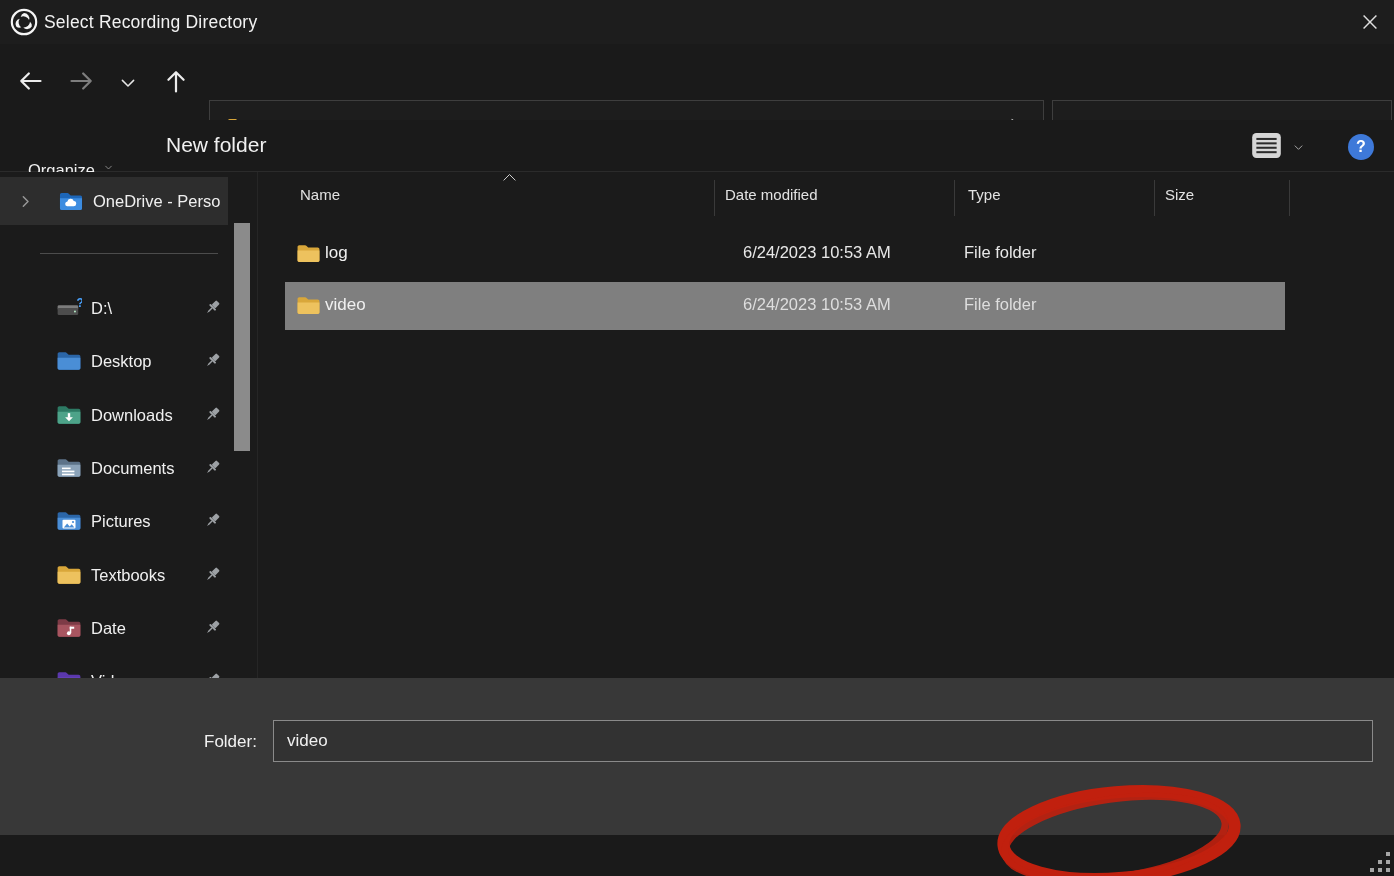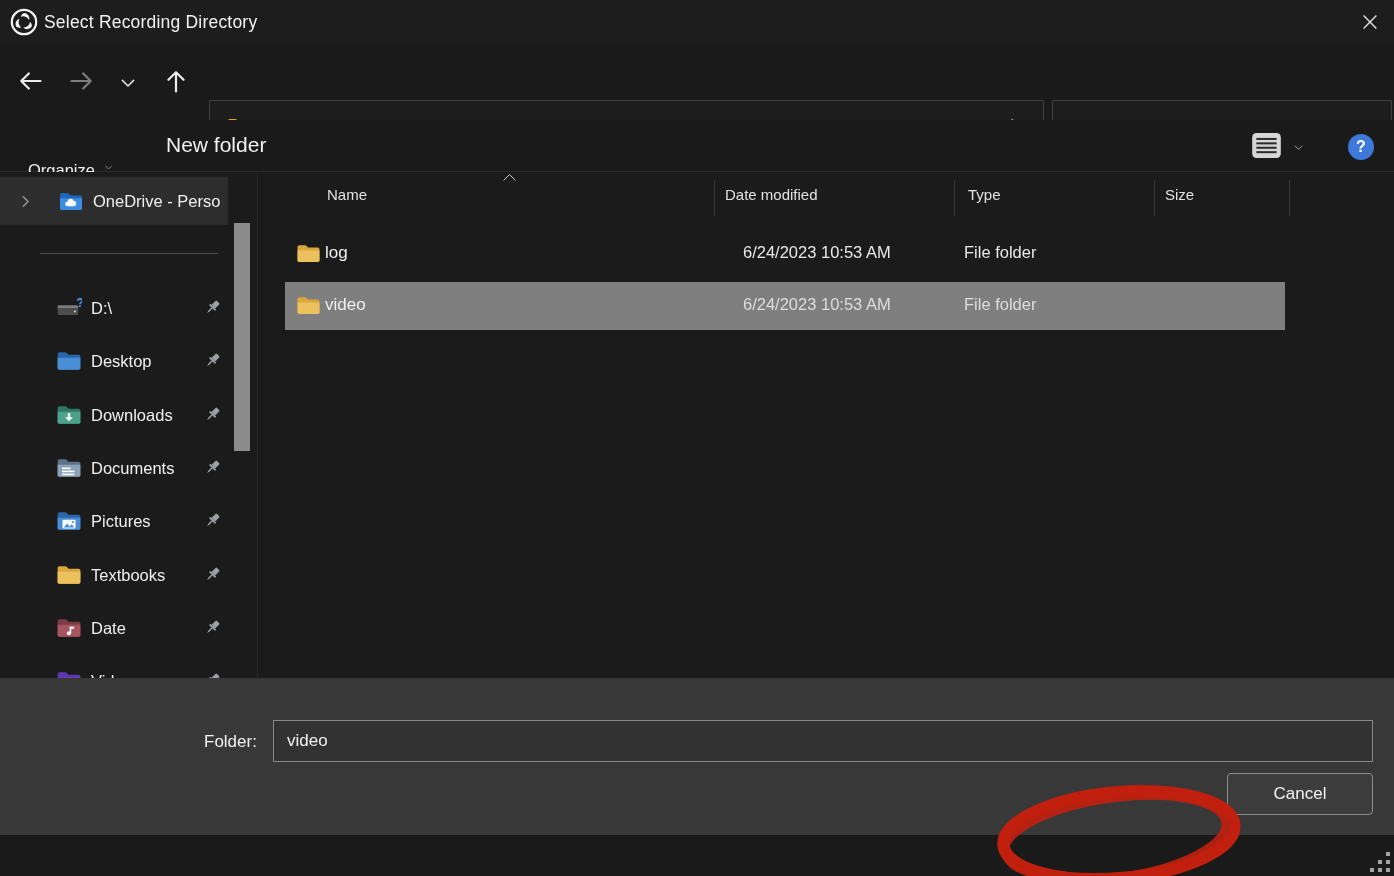--- a/index.html
+++ b/index.html
@@ -61,21 +61,21 @@
   .side-item{position:absolute;left:0;width:228px;height:42px;display:flex;align-items:center;cursor:pointer;}
   .si-icon{width:26px;height:22px;margin-left:56px;flex:0 0 auto;}
   .si-label{font-size:16.5px;margin-left:9px;white-space:nowrap;}
   .si-pin{position:absolute;left:203px;top:11px;width:19px;height:19px;color:#9da1a5;}
   .side-scrollbar{position:absolute;left:234px;top:51px;width:16px;height:228px;background:#8b8b8b;cursor:pointer;}
 
   
   .filelist{position:absolute;left:258px;top:0;width:1136px;height:547px;}
   .fl-header{position:absolute;left:0;top:0;width:100%;height:50px;}
   .fl-h{position:absolute;top:14px;font-size:15px;color:#e2e2e2;cursor:pointer;}
-  .fl-h.name{left:69px;text-align:right;} .fl-h.date{left:467px;} .fl-h.type{left:710px;} .fl-h.size{left:907px;}
+  .fl-h.name{left:42px;text-align:right;} .fl-h.date{left:467px;} .fl-h.type{left:710px;} .fl-h.size{left:907px;}
   .sort-caret{position:absolute;left:244px;top:0px;width:15px;height:10px;color:#cfcfcf;}
   .col-sep{position:absolute;top:8px;width:1px;height:36px;background:#3a3a3a;}
 
   .file-row{position:absolute;left:0;width:1136px;height:48px;cursor:pointer;}
   .sel-bg{position:absolute;left:27px;top:0;width:1000px;height:48px;background:#7f7f7f;}
   .fr-icon{position:absolute;left:38px;top:13px;width:25px;height:21px;}
   .fr-name{position:absolute;left:67px;top:13px;font-size:17px;color:#f0f0f0;}
   .fr-date{position:absolute;left:485px;top:13px;font-size:16.5px;color:#e8e8e8;}
   .fr-type{position:absolute;left:706px;top:13px;font-size:16.5px;color:#e8e8e8;}
   .file-row.selected .fr-date,.file-row.selected .fr-type{color:#dedede;}
@@ -413,21 +413,20 @@
       <span class="fr-name">video</span>
       <span class="fr-date">6/24/2023 10:53 AM</span>
       <span class="fr-type">File folder</span>
     </div>
   </div>
 </div>
 
 <div class="footer">
   <span class="folder-label">Folder:</span>
   <input class="folder-input" type="text" value="video" style="">
-  <button class="btn btn-cancel">Cancel</button>
 </div>
 
 <svg class="resize-grip" viewBox="0 0 24 24">
     <use href="#icon-grip"></use>
   </svg>
 
 <svg class="annotation" viewBox="0 0 1394 876">
   <ellipse cx="1119" cy="835" rx="116" ry="43" transform="rotate(-5 1119 835)" fill="none" stroke="#c1200e" stroke-width="12" stroke-linecap="round"></ellipse>
   <ellipse cx="1115" cy="838" rx="111" ry="39" transform="rotate(-8 1115 838)" fill="none" stroke="#c1200e" stroke-width="7" opacity="0.9"></ellipse>
 </svg>

